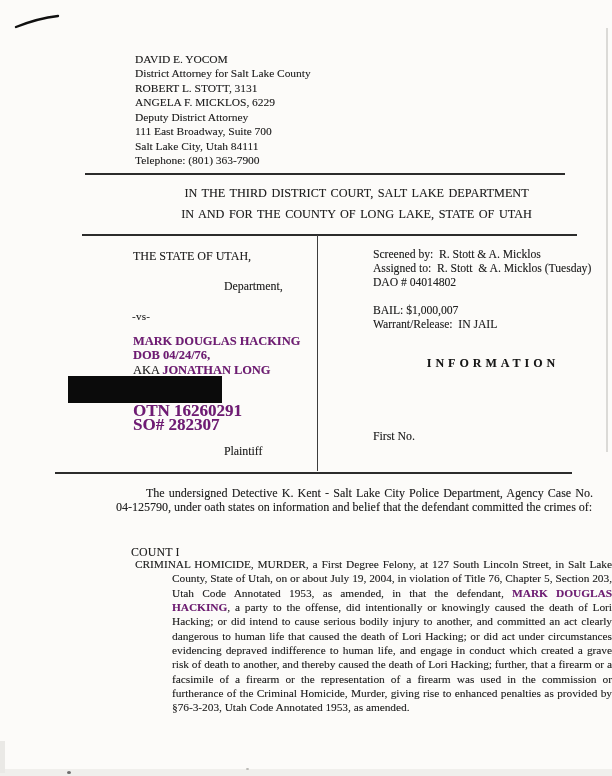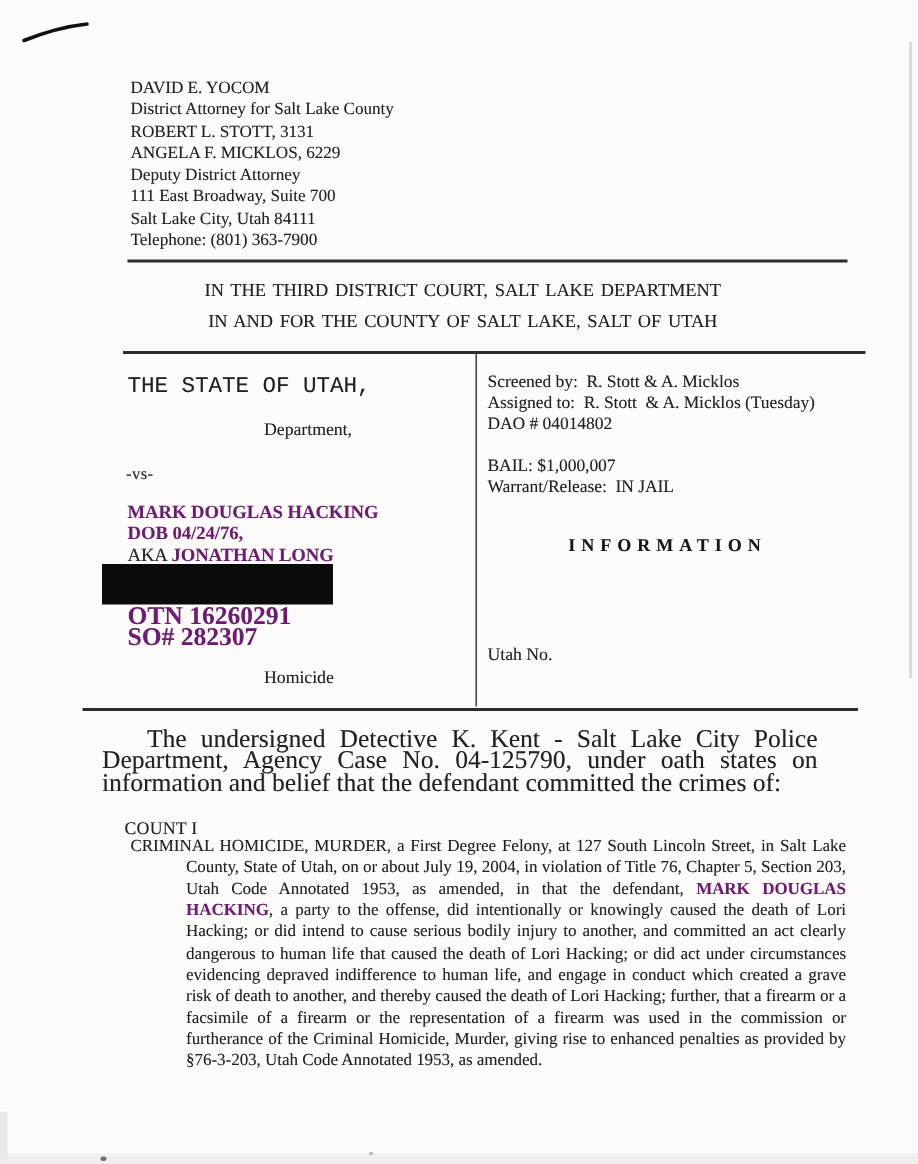--- a/index.html
+++ b/index.html
@@ -3,47 +3,47 @@
 <meta charset="utf-8">
 <style>
   html,body{margin:0;padding:0;background:#e9e7e3;}
   .page{
     position:relative;width:612px;height:776px;margin:0 auto;
     background:#fcfbf9;overflow:hidden;
     font-family:"Liberation Serif","DejaVu Serif",serif;
     color:#212121;
     text-shadow:0.2px 0.2px 0.35px rgba(45,45,45,0.35);
   }
-  .abs{position:absolute;}
+  .abs{position:absolute;margin-left:48px;}
   .b{font-weight:bold;color:#701a75;}
   .rule{position:absolute;background:#2c2c2c;}
   
   .letterhead{left:87px;top:52px;font-size:11.4px;line-height:14.45px;width:260px;}
   
   .court-title{left:56px;top:183px;width:505px;text-align:center;
     font-size:12.2px;line-height:20.8px;word-spacing:1.5px;}
   
   .v-divider{left:317px;top:235px;width:1.3px;height:236px;background:#3d3d3d;position:absolute;}
-  .state-line{left:85px;top:249px;font-size:15px;font-family:Liberation Mono, monospace;}
+  .state-line{left:85px;top:249px;font-size:12px;}
   .plaintiff-label{left:176px;top:279px;font-size:11.8px;}
   .vs-line{left:84px;top:310px;font-size:11px;letter-spacing:0.3px;}
   .def-name{left:85px;top:334px;font-size:12.4px;line-height:14.3px;}
   .def-name .ln{white-space:pre;}
   .redaction{left:68px;top:376px;width:154px;height:27px;background:#0b0b0b;position:absolute;}
   .otn-block{left:85px;top:404px;font-size:17px;line-height:14.4px;}
   .def-label{left:176px;top:444px;font-size:11.8px;}
   .col-right{font-size:11.6px;}
   .screened-block{left:325px;top:248px;line-height:14.2px;}
   .bail-block{left:325px;top:304px;line-height:14.2px;}
   .col-right .cr-line{white-space:pre;}
   .dv-title{left:318px;top:356px;width:254px;text-align:center;font-weight:bold;color:#161616;
     font-size:12px;letter-spacing:4px;word-spacing:7px;line-height:14.8px;}
   .case-no{left:325px;top:429px;font-size:11.8px;}
   
-  .intro-para{left:68px;top:486px;width:477px;font-size:17px;line-height:14.3px;
+  .intro-para{left:68px;top:486px;width:477px;font-size:12px;line-height:14.3px;
     text-align:justify;text-indent:30px;}
   .count-head{left:83px;top:545px;font-size:11.8px;letter-spacing:0.2px;}
   .count-para{left:87px;top:557px;width:440px;padding-left:37px;text-indent:-37px;
     font-size:11.3px;line-height:14.35px;text-align:justify;}
   
   .pen-mark{left:14px;top:13px;position:absolute;}
   .edge-right{left:606px;top:28px;width:1.5px;height:424px;background:#dbdad7;position:absolute;}
   .bottom-band{left:0;top:769px;width:612px;height:7px;background:#f0efec;position:absolute;}
   .corner-strip{left:0;top:741px;width:5px;height:32px;background:#eae9e6;position:absolute;}
   .speck1{left:67px;top:771px;width:4px;height:3px;background:#6d6d6d;border-radius:50%;position:absolute;}
@@ -66,55 +66,55 @@
       <div class="ln">Deputy District Attorney</div>
       <div class="ln">111 East Broadway, Suite 700</div>
       <div class="ln">Salt Lake City, Utah 84111</div>
       <div class="ln">Telephone: (801) 363-7900</div>
     </div>
 
   <div class="rule" style="left:85px;top:173px;width:480px;height:1.6px;"></div>
 
   <div class="abs court-title">
     <div>IN THE THIRD DISTRICT COURT, SALT LAKE DEPARTMENT</div>
-    <div>IN AND FOR THE COUNTY OF SALT LAKE, SALT OF UTAH</div>
+    <div>IN AND FOR THE COUNTY OF LONG LAKE, STATE OF UTAH</div>
   </div>
 
   <div class="rule" style="left:82px;top:234px;width:495px;height:1.6px;"></div>
   <div class="v-divider"></div>
   <div class="rule" style="left:55px;top:472px;width:517px;height:1.7px;"></div>
 
   <div class="abs state-line">THE STATE OF UTAH,</div>
   <div class="abs plaintiff-label">Department,</div>
   <div class="abs vs-line">-vs-</div>
   <div class="abs def-name">
       <div class="ln"><span class="b">MARK DOUGLAS HACKING</span></div>
       <div class="ln"><span class="b">DOB 04/24/76,</span></div>
       <div class="ln"><span>AKA </span><span class="b">JONATHAN LONG</span></div>
     </div>
   <div class="redaction"></div>
   <div class="abs otn-block">
       <div class="ln"><span class="b">OTN 16260291</span></div>
       <div class="ln"><span class="b">SO# 282307</span></div>
     </div>
-  <div class="abs def-label">Homicide</div>
+  <div class="abs def-label">Plaintiff</div>
 
   <div class="abs col-right screened-block">
     <div class="cr-line">Screened by:  R. Stott &amp; A. Micklos</div>
     <div class="cr-line">Assigned to:  R. Stott  &amp; A. Micklos (Tuesday)</div>
     <div class="cr-line">DAO # 04014802</div>
   </div>
   <div class="abs col-right bail-block">
     <div class="cr-line">BAIL: $1,000,007</div>
     <div class="cr-line">Warrant/Release:  IN JAIL</div>
   </div>
   <div class="abs dv-title">
     <div>INFORMATION</div>
   </div>
-  <div class="abs col-right case-no">Utah No.</div>
+  <div class="abs col-right case-no">First No.</div>
 
   <div class="abs intro-para">The undersigned Detective K. Kent - Salt Lake City Police Department, Agency Case No. 04-125790, under oath states on information and belief that the defendant committed the crimes of:</div>
   <div class="abs count-head">COUNT I</div>
   <div class="abs count-para"><span>CRIMINAL HOMICIDE, MURDER, a First Degree Felony, at 127 South Lincoln Street, in Salt Lake County, State of Utah, on or about July 19, 2004, in violation of Title 76, Chapter 5, Section 203, Utah Code Annotated 1953, as amended, in that the defendant, </span><span class="b">MARK DOUGLAS HACKING</span><span>, a party to the offense, did intentionally or knowingly caused the death of Lori Hacking; or did intend to cause serious bodily injury to another, and committed an act clearly dangerous to human life that caused the death of Lori Hacking; or did act under circumstances evidencing depraved indifference to human life, and engage in conduct which created a grave risk of death to another, and thereby caused the death of Lori Hacking; further, that a firearm or a facsimile of a firearm or the representation of a firearm was used in the commission or furtherance of the Criminal Homicide, Murder, giving rise to enhanced penalties as provided by §76-3-203, Utah Code Annotated 1953, as amended.</span></div>
 
   <div class="edge-right"></div>
   <div class="bottom-band"></div>
   <div class="corner-strip"></div>
   <div class="speck1"></div>
   <div class="speck2"></div>

